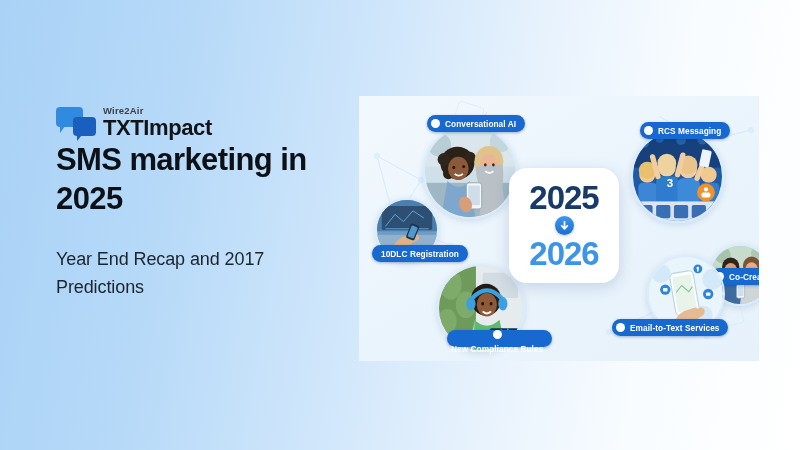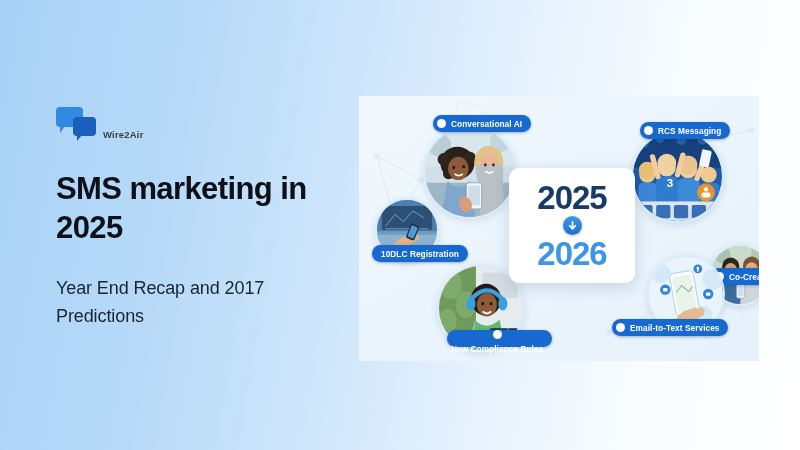--- a/index.html
+++ b/index.html
@@ -33,21 +33,21 @@
   }
   .bub-b:after{
     content:""; position:absolute; left:4px; top:18px;
     border-left:5px solid #1b5fbe; border-bottom:6px solid transparent;
   }
   .logo-words { display:flex; flex-direction:column; justify-content:center; }
   .logo-sub { font-size:9.5px; font-weight:700; color:#3b3f46; letter-spacing:.2px; line-height:11px; }
   .logo-main { font-size:22px; font-weight:700; color:#111418; letter-spacing:-.4px; line-height:24px; }
 
   .headline {
-    margin-top:29px; font-size:31px; font-weight:700; color:#0d1117;
+    font-size:31px; font-weight:700; color:#0d1117;
     line-height:39px; letter-spacing:-.6px; max-width:290px;
   }
   .subhead {
     margin-top:27px; font-size:18px; font-weight:400; color:#1a2430;
     line-height:28px; letter-spacing:-.1px; max-width:300px;
   }
 
   
   .panel {
     position:absolute; left:359px; top:96px; width:400px; height:265px;
@@ -78,31 +78,31 @@
   .pill {
     position:absolute; display:flex; align-items:center; gap:5px;
     height:17px; padding:0 9px 0 4px; border-radius:9px;
     background:#1769cf; color:#ffffff; font-size:8.3px; font-weight:700;
     letter-spacing:.05px; white-space:nowrap;
     box-shadow:0 1px 3px rgba(10,50,110,.35);
   }
   .pill.nodot { padding:0 9px; }
   .dot { width:9px; height:9px; border-radius:50%; background:#ffffff; flex:0 0 9px; }
 
-  .pill-convai  { left:74px;  top:19px; }
+  .pill-convai  { left:68px;  top:19px; }
   .pill-rcs     { left:281px; top:26px; }
   .pill-10dlc   { left:13px;  top:149px; }
   .pill-cocre   { left:352px; top:172px; }
   .pill-comply  { left:88px;  top:234px;flex-direction:column; }
   .pill-email   { left:253px; top:223px;text-align:center; }
 
   
   .card {
-    position:absolute; left:150px; top:72px; width:126px; height:115px;
-    background:#ffffff; border-radius:10px;
+    position:absolute; left:150px; top:72px; width:110px; height:115px;
+    background:#ffffff; border-radius:18px;
     box-shadow:0 4px 16px rgba(20,60,120,.18);
     display:flex; flex-direction:column; align-items:center; justify-content:center;
   }
   .y-2025 { font-size:33px; font-weight:700; color:#173a69; letter-spacing:-1px; line-height:34px; }
   .y-2026 { font-size:33px; font-weight:700; color:#3d95e8; letter-spacing:-1px; line-height:34px;text-align:right; }
   .arrowc {
     width:19px; height:19px; border-radius:50%;
     background:linear-gradient(180deg,#3f97e9,#1b6fd0);
     display:flex; align-items:center; justify-content:center;
     margin:1px 0 2px; box-shadow:0 1px 3px rgba(15,60,120,.3);
@@ -115,20 +115,21 @@
 
   <div class="left">
 
     <div class="logo">
       <div class="logo-mark">
         <div class="bub-a"></div>
         <div class="bub-b"></div>
       </div>
       <div class="logo-words">
         <div class="logo-sub">Wire2Air</div>
+        <div class="logo-main">TXTImpact</div>
       </div>
     </div>
 
     <h1 class="headline">SMS marketing in 2025</h1>
     <p class="subhead">Year End Recap and 2017 Predictions</p>
   </div>
 
   <div class="panel">
 
     <svg class="netart" viewBox="0 0 400 265" preserveAspectRatio="none">

